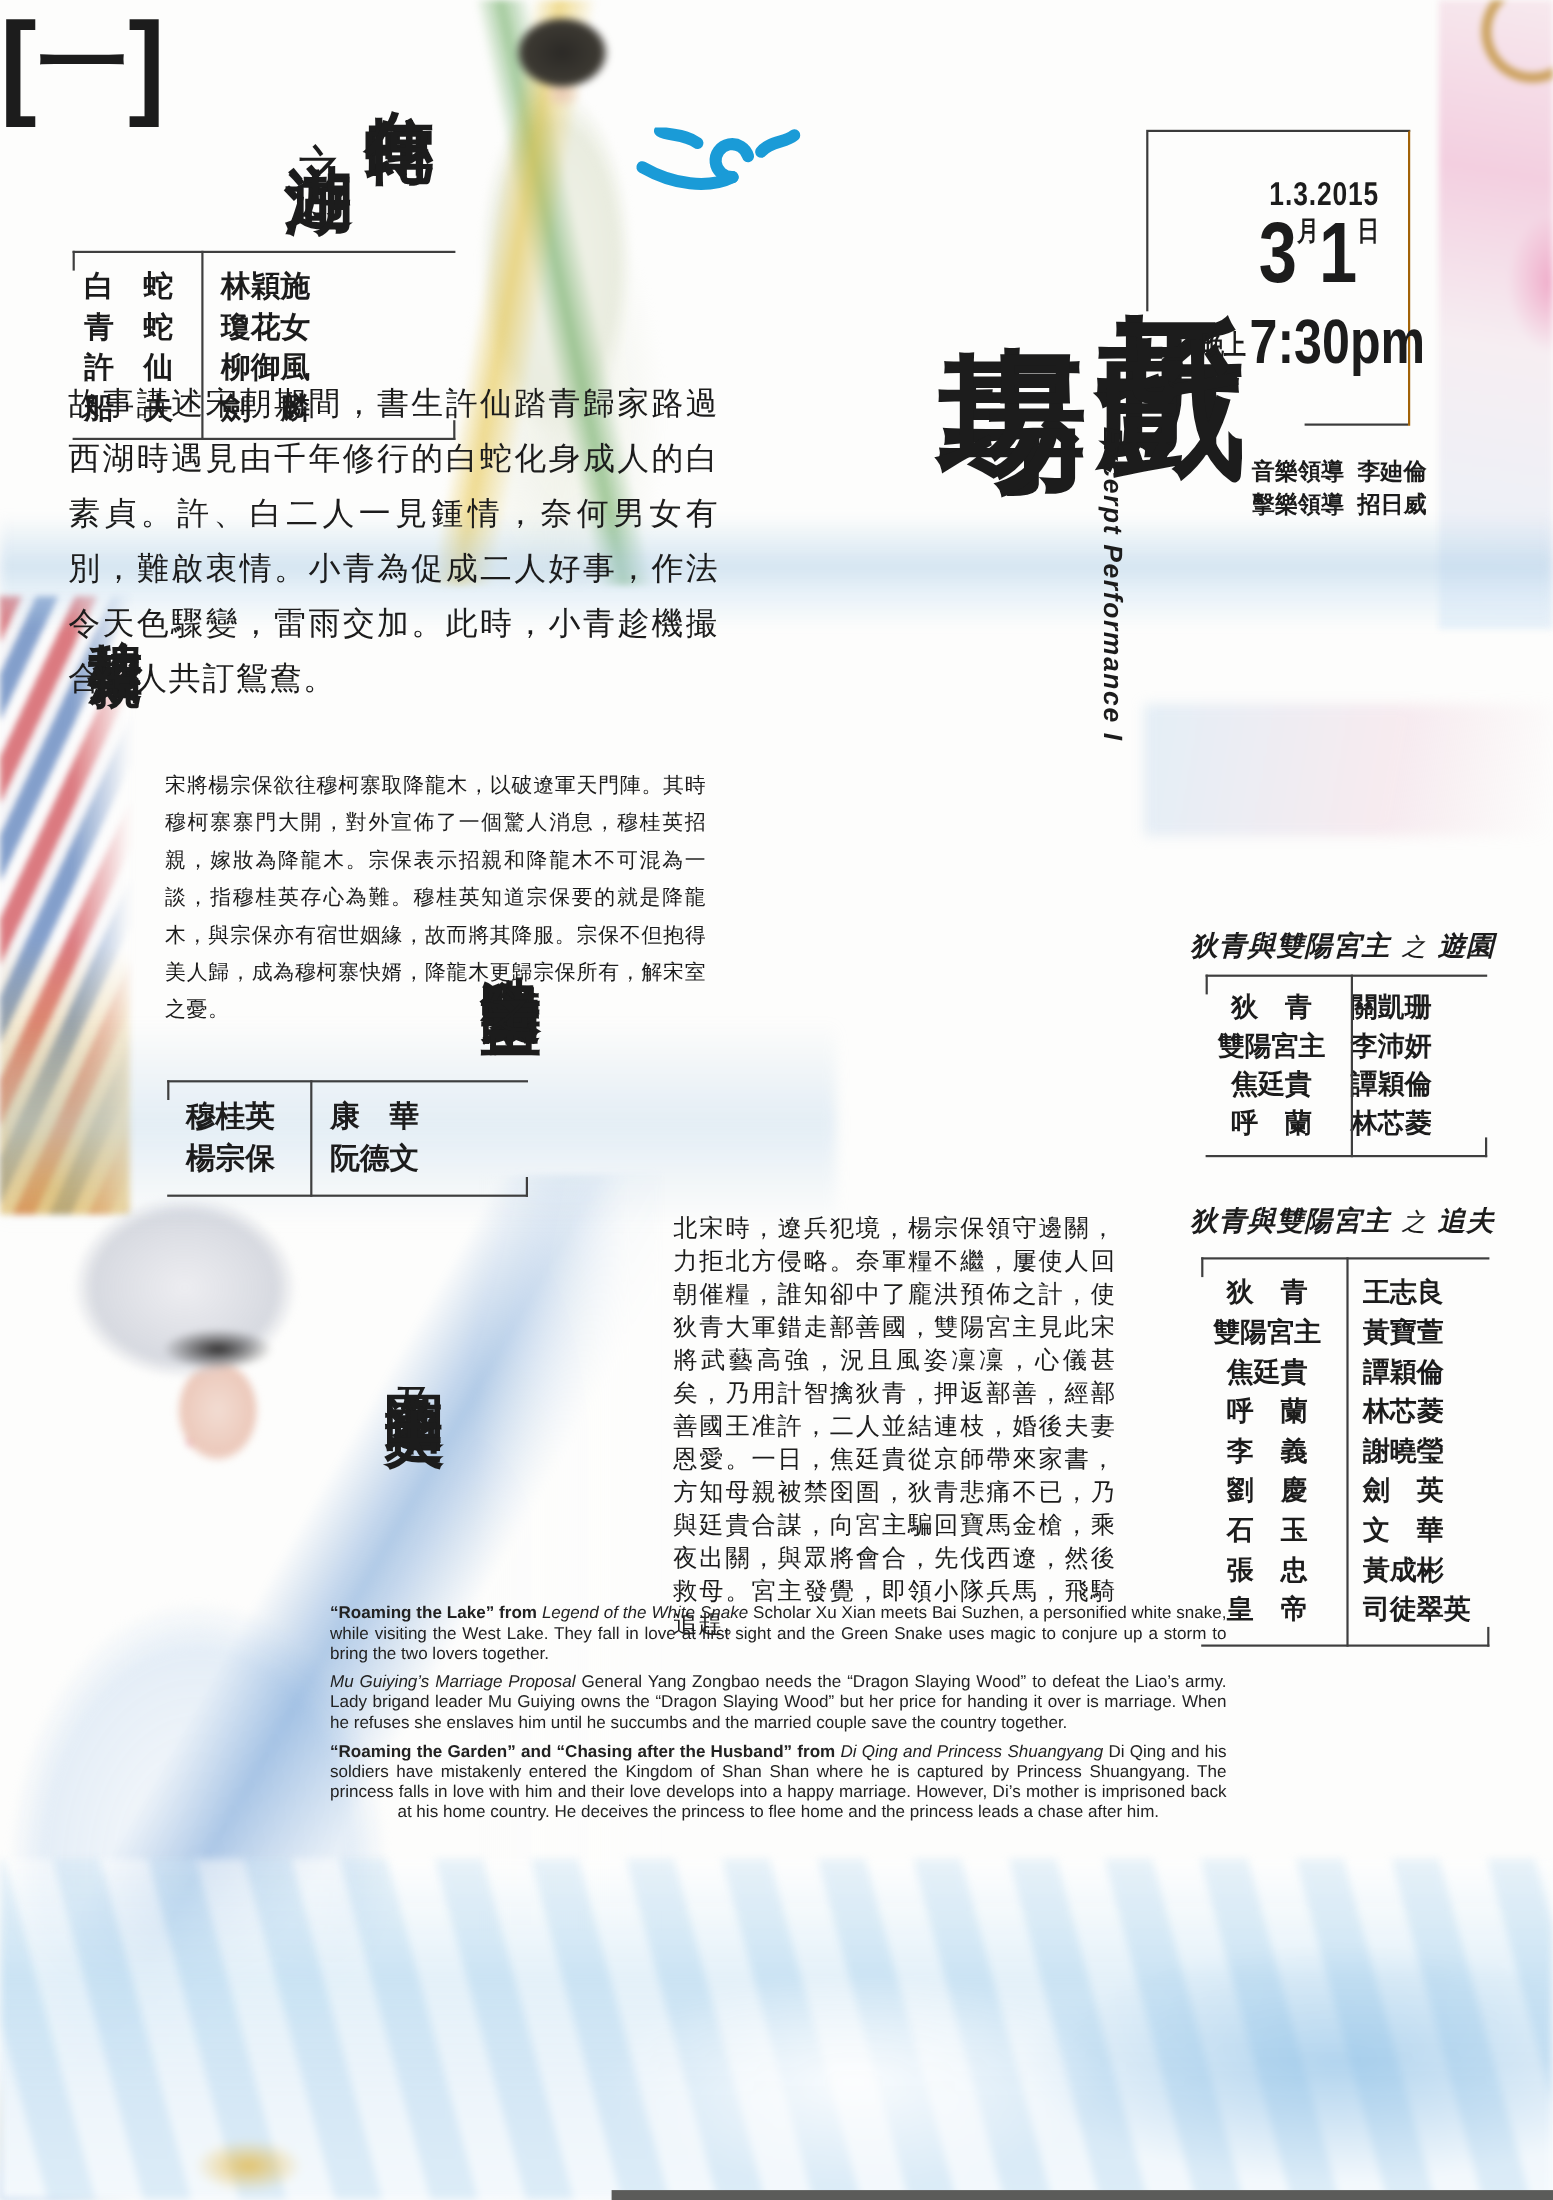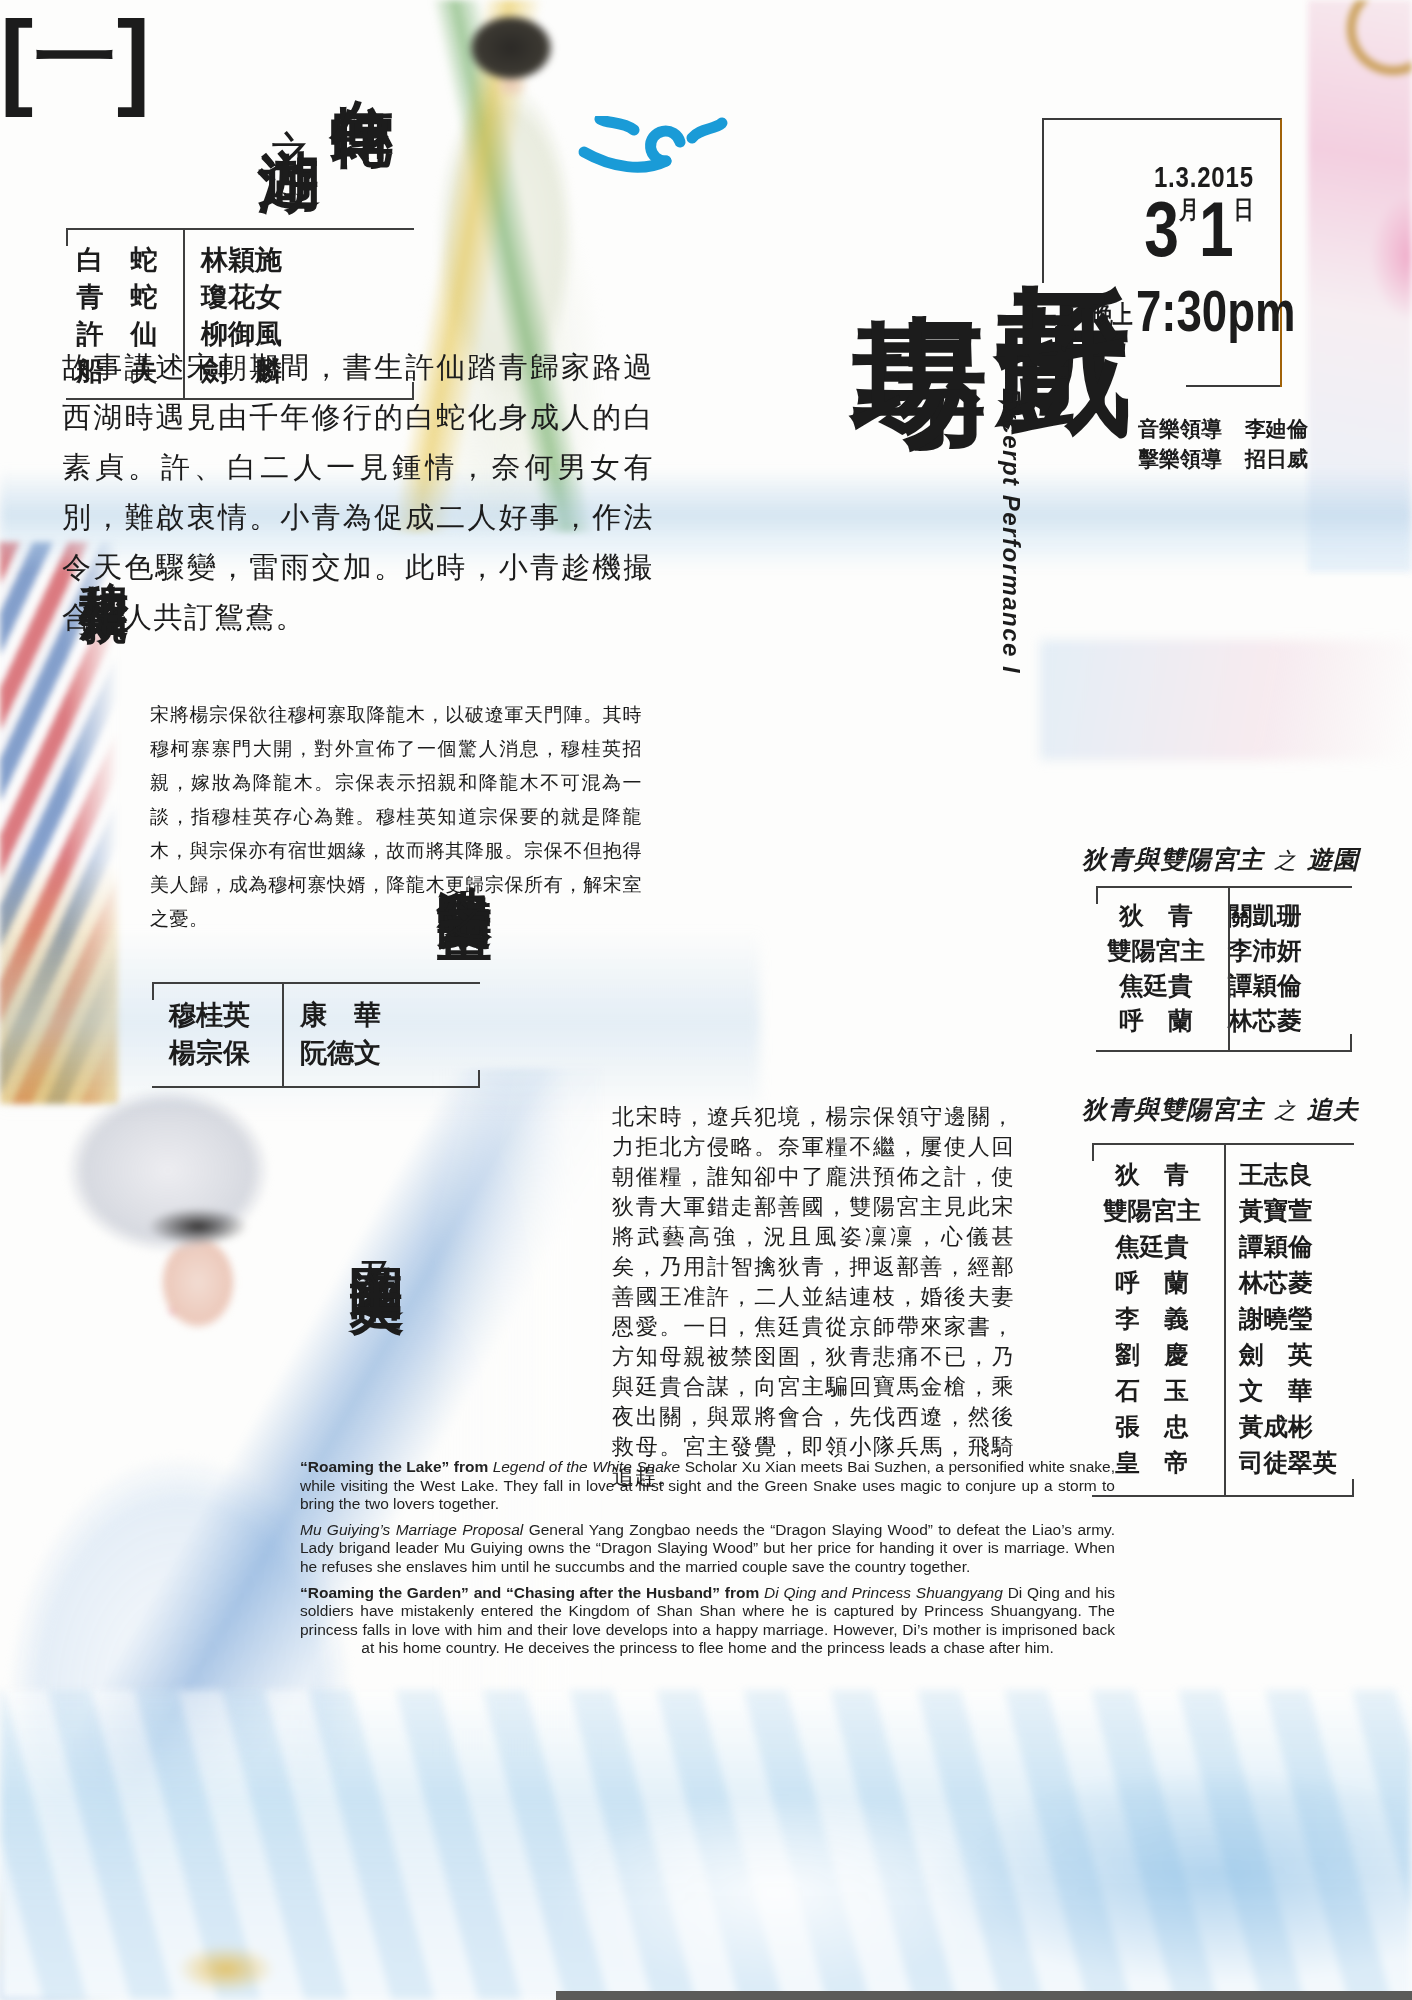--- a/index.html
+++ b/index.html
@@ -95,21 +95,21 @@
     box-sizing:border-box;text-align:right;padding:40px 26px 0 0;}
   .date-box::before{content:"";position:absolute;left:0;top:0;width:2px;height:163px;background:#3b3b3b;}
   .date-box::after{content:"";position:absolute;right:0;bottom:0;height:2px;width:94px;background:#3b3b3b;}
   .cond{display:inline-block;transform:scaleX(.8);transform-origin:right center;}
   .d-num{font-size:30px;font-weight:600;letter-spacing:1px;}
   .d-big{font-size:78px;font-weight:600;line-height:.9;white-space:nowrap;}
   .d-unit{font-size:25px;font-weight:600;position:relative;top:-38px;}
   .d-time{font-size:57px;font-weight:600;margin-top:14px;white-space:nowrap;}
   .d-time-prefix{font-size:25px;font-weight:600;position:relative;top:-8px;margin-right:4px;}
   .credits{left:1138px;top:414px;z-index:2;}
-  .credit-row{display:flex;gap:23px;font-size:21px;font-weight:700;line-height:30px;}
+  .credit-row{display:flex;gap:12px;font-size:21px;font-weight:700;line-height:30px;}
   
   .syn{position:absolute;margin:0;z-index:2;text-align:justify;}
   .ws-syn{left:62px;top:342px;width:592px;font-size:29px;line-height:50px;letter-spacing:1.5px;}
   .mu-syn{left:150px;top:698px;width:492px;font-size:19px;line-height:34px;letter-spacing:.5px;}
   .dq-syn{left:612px;top:1102px;width:402px;font-size:22px;line-height:30px;letter-spacing:.5px;}
   
   .cast-table{position:absolute;z-index:2;box-sizing:border-box;}
   .cast-table::before{content:"";position:absolute;top:0;left:0;right:0;height:16px;
     border-top:2px solid #3f3f3f;border-left:2px solid #3f3f3f;}
   .cast-table::after{content:"";position:absolute;bottom:0;left:0;right:0;height:16px;

